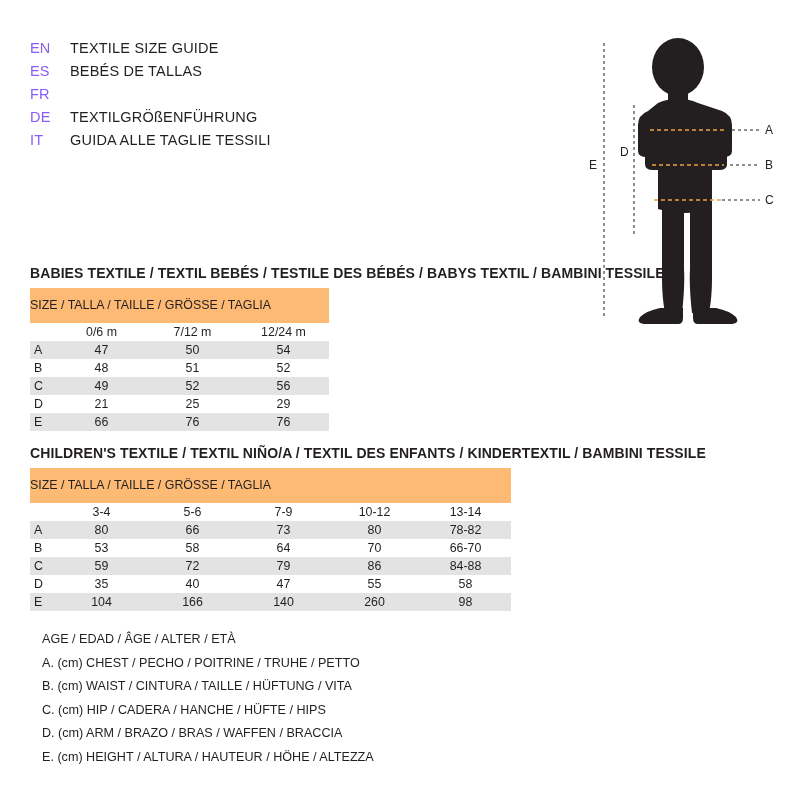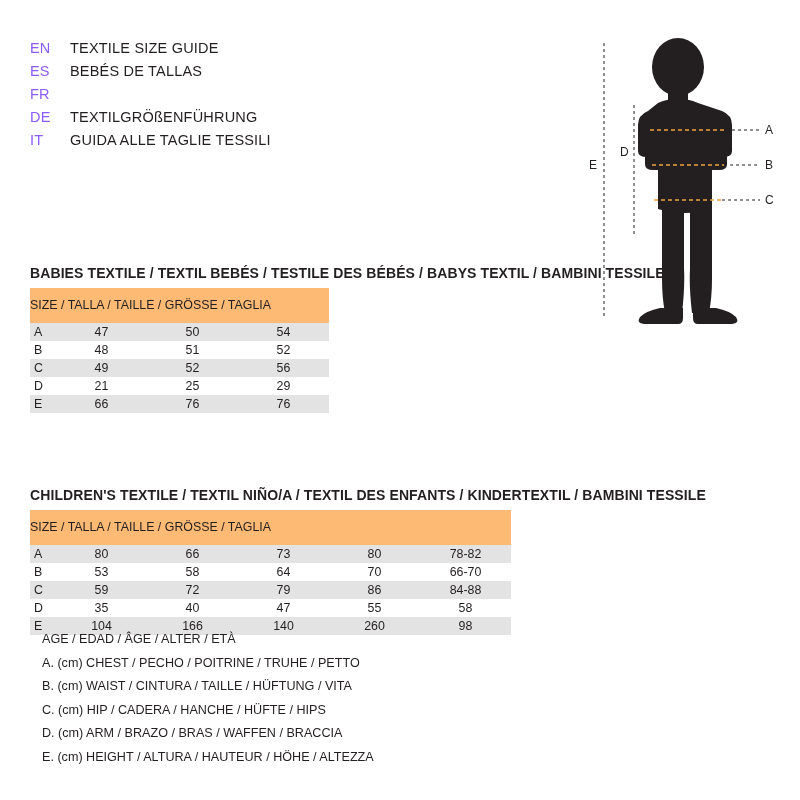--- a/index.html
+++ b/index.html
@@ -183,20 +183,26 @@
     </svg>
   </div>
 
   <div class="section" style="top:265px;">
     <div class="section-title">BABIES TEXTILE / TEXTIL BEBÉS / TESTILE DES BÉBÉS / BABYS TEXTIL / BAMBINI TESSILE</div>
     <table id="babies-table">
       <tbody>
         <tr class="hdr-band">
           <td colspan="4">SIZE / TALLA / TAILLE / GRÖSSE / TAGLIA</td>
         </tr>
+        <tr class="colhdr">
+          <td class="row-label"></td>
+          <td class="col">0/6 m</td>
+          <td class="col">7/12 m</td>
+          <td class="col">12/24 m</td>
+        </tr>
         <tr class="shade">
           <td class="row-label">A</td>
           <td class="col">47</td>
           <td class="col">50</td>
           <td class="col">54</td>
         </tr>
         <tr>
           <td class="row-label">B</td>
           <td class="col">48</td>
           <td class="col">51</td>
@@ -217,26 +223,34 @@
         <tr class="shade">
           <td class="row-label">E</td>
           <td class="col">66</td>
           <td class="col">76</td>
           <td class="col">76</td>
         </tr>
       </tbody>
     </table>
   </div>
 
-  <div class="section" style="top:445px;margin-top:42px;">
+  <div class="section" style="top:445px;">
     <div class="section-title">CHILDREN'S TEXTILE / TEXTIL NIÑO/A / TEXTIL DES ENFANTS / KINDERTEXTIL / BAMBINI TESSILE</div>
     <table id="children-table">
       <tbody>
         <tr class="hdr-band">
           <td colspan="6">SIZE / TALLA / TAILLE / GRÖSSE / TAGLIA</td>
+        </tr>
+        <tr class="colhdr">
+          <td class="row-label"></td>
+          <td class="col">3-4</td>
+          <td class="col">5-6</td>
+          <td class="col">7-9</td>
+          <td class="col">10-12</td>
+          <td class="col">13-14</td>
         </tr>
         <tr class="shade">
           <td class="row-label">A</td>
           <td class="col">80</td>
           <td class="col">66</td>
           <td class="col">73</td>
           <td class="col">80</td>
           <td class="col">78-82</td>
         </tr>
         <tr>

